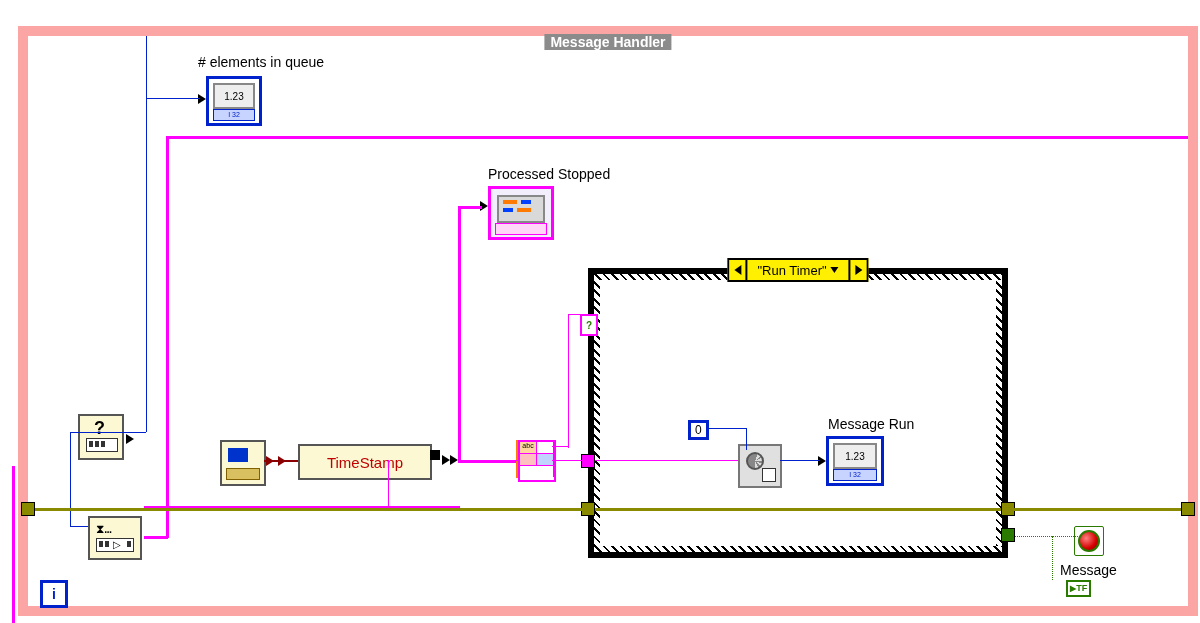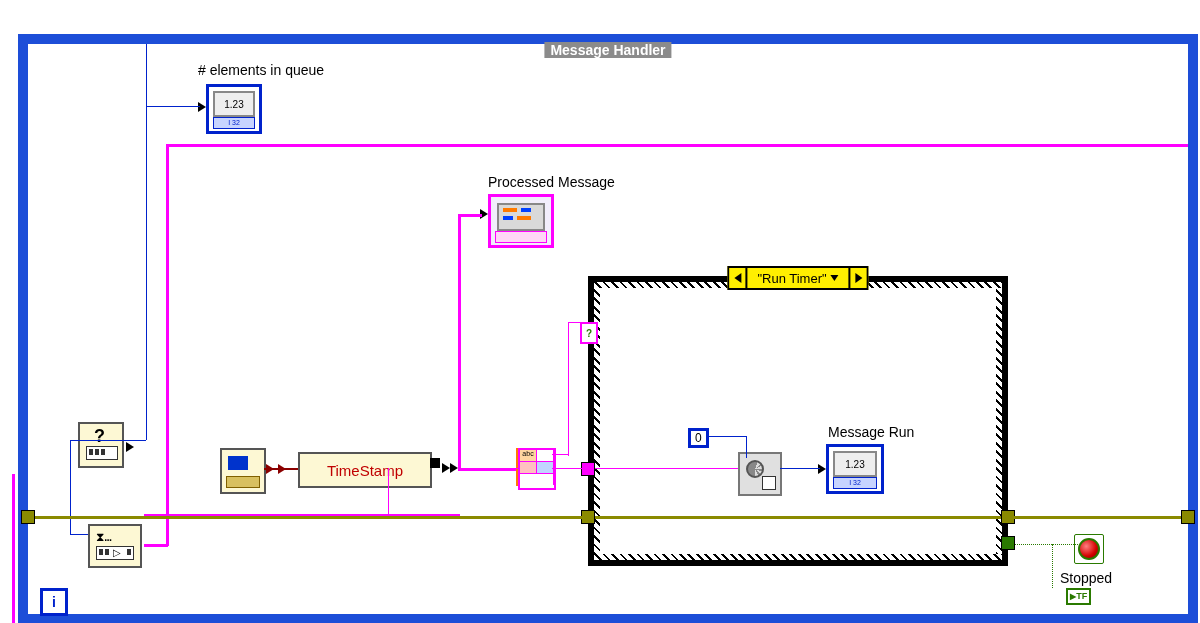--- a/index.html
+++ b/index.html
@@ -1,18 +1,18 @@
 <!DOCTYPE html>
 <html><head>
 <meta charset="utf-8">
 <style>
   html,body{margin:0;padding:0;background:#fff;font-family:"Segoe UI",Tahoma,Arial,sans-serif;font-size:14px;}
   .canvas{position:relative;width:1200px;height:623px;overflow:hidden;}
   
-  .loop{position:absolute;left:18px;top:34px;width:1160px;height:570px;border:10px solid #1d4ed8;background:#fff;}
+  .loop{position:absolute;left:18px;top:26px;width:1160px;height:570px;border:10px solid #fca5a5;background:#fff;}
   .loop-title{position:absolute;left:50%;top:-2px;transform:translateX(-50%);background:#8b8b8b;color:#fff;font-weight:600;padding:0 6px;}
   
   .w{position:absolute;background:#000;}
   .wh{height:1px;}
   .wv{width:1px;}
   .wh3{height:3px;}
   .wv3{width:3px;}
   .blue{background:#0022cc;}
   .pink{background:#ff00ff;}
   .olive{background:#8a8a00;}
@@ -75,21 +75,21 @@
   <div class="loop">
     <div class="loop-title">Message Handler</div>
 
     <div class="lbl" style="left:170px;top:18px;"># elements in queue</div>
     <div class="ind" style="left:178px;top:40px;width:56px;height:50px;">
       <div class="bez">1.23</div>
       <div class="typ">I 32</div>
     </div>
     <div class="arrR" style="left:170px;top:58px;"></div>
 
-    <div class="lbl" style="left:460px;top:130px;">Processed Message</div>
+    <div class="lbl" style="left:460px;top:130px;">Processed Stopped</div>
     <div class="ind pink-ind" style="left:460px;top:150px;width:66px;height:54px;background:#f2eefc;">
       <div style="position:absolute;left:6px;top:6px;right:6px;bottom:14px;border:2px solid #888;background:#d9d9d9;">
         <div style="position:absolute;left:4px;top:3px;width:14px;height:4px;background:#ff7a00;"></div>
         <div style="position:absolute;left:22px;top:3px;width:10px;height:4px;background:#0040ff;"></div>
         <div style="position:absolute;left:4px;top:11px;width:10px;height:4px;background:#0040ff;"></div>
         <div style="position:absolute;left:18px;top:11px;width:14px;height:4px;background:#ff7a00;"></div>
       </div>
       <div class="typ"></div>
     </div>
     <div class="arrR" style="left:452px;top:165px;"></div>
@@ -185,21 +185,21 @@
 
       <div class="tn" style="left:-7px;top:234px;"></div>
       <div class="tn" style="right:-7px;top:234px;"></div>
       <div class="tn pk" style="left:-7px;top:186px;"></div>
       <div class="tn" style="right:-7px;bottom:16px;background:#2a7a00;"></div>
 
       <div style="position:absolute;left:-8px;top:46px;width:14px;height:18px;background:#fff;border:2px solid #ff00ff;display:flex;align-items:center;justify-content:center;color:#2a7a00;font-size:10px;font-weight:700;">?</div>
     </div>
 
     <div class="stopbtn" style="left:1050px;top:494px;"></div>
-    <div class="lbl" style="left:1032px;top:526px;">Stopped</div>
+    <div class="lbl" style="left:1032px;top:526px;">Message</div>
     <div class="tf" style="left:1038px;top:544px;">
       <span style="font-size:8px;">▶</span><span>TF</span>
     </div>
 
     <div class="w wv blue" style="left:118px;top:0px;height:396px;"></div>
     <div class="w wh blue" style="left:42px;top:396px;width:76px;"></div>
     <div class="w wh blue" style="left:118px;top:62px;width:54px;"></div>
 
     <div class="w wv blue" style="left:42px;top:396px;height:94px;"></div>
     <div class="w wh blue" style="left:42px;top:490px;width:18px;"></div>

